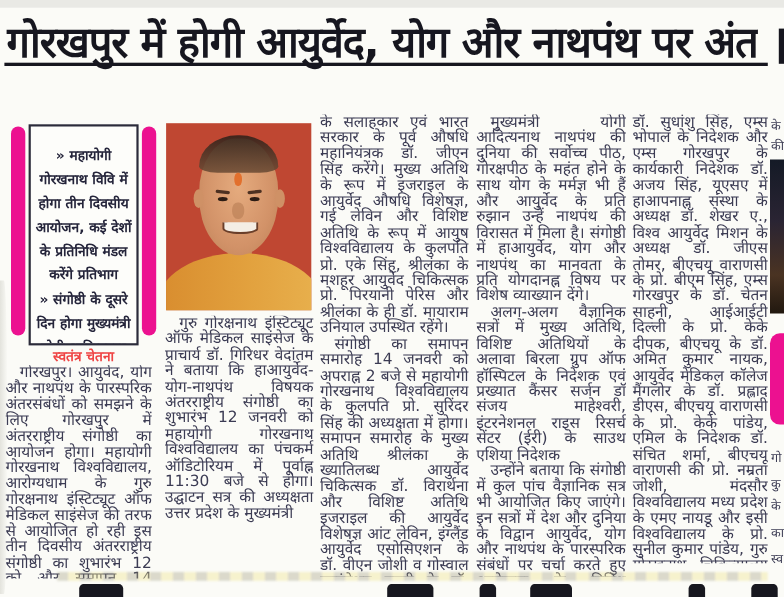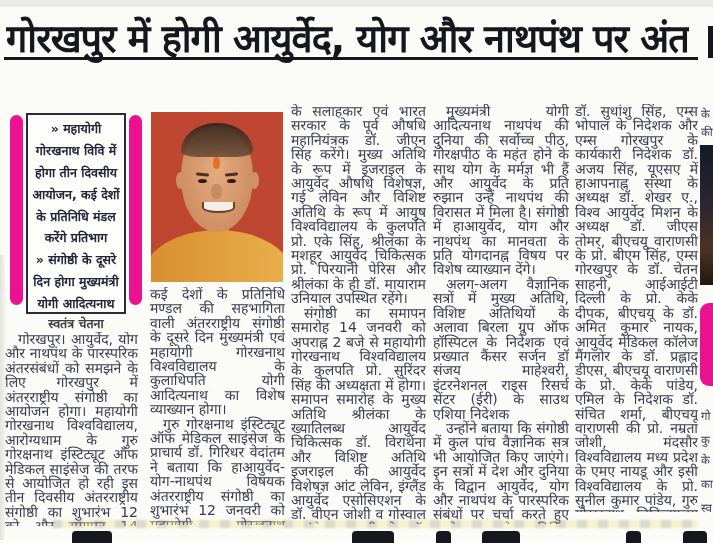--- a/index.html
+++ b/index.html
@@ -21,28 +21,28 @@
     letter-spacing:-1px;white-space:nowrap;overflow:hidden;
     transform:scaleX(.97);transform-origin:left;
   }
 
   
   .pink-bar{width:13px;height:190px;top:115px;background:#ec1190;border-radius:7px;}
   #pink-left{left:10px;}
   #pink-right{left:129px;}
   #highlight-box{
     left:26px;top:113px;width:100px;height:201px;box-sizing:border-box;
-    border:2px solid #2b2b3a;background:#fdfdfa;padding:3px 2px;
+    border:2px solid #2b2b3a;background:#fdfdfa;padding:15px 2px;
     font-weight:bold;font-size:12.5px;line-height:1.75;text-align:center;
     color:#24243a;overflow:hidden;
   }
   #highlight-box p{margin:0;text-indent:0;}
 
   #byline{left:24px;top:315px;width:104px;text-align:center;
-    font-weight:bold;font-size:12.5px;color:#404040;}
+    font-weight:bold;font-size:12.5px;color:#ef4444;}
 
   
   .bodycol{
     font-size:14px;line-height:14.4px;color:#3b3b53;
     text-align:justify;overflow:hidden;
   }
   .bodycol p{margin:0;text-indent:13px;}
   .bodycol p.noind{text-indent:0;}
   #col1{left:5px;top:332px;width:133px;height:194px;}
   #col2-text{left:150px;top:287px;width:135px;height:238px;}
@@ -126,21 +126,20 @@
   <div class="ph-nose"></div>
   <div class="ph-smile"></div>
 </div>
 
 <div class="abs bodycol" id="col1">
   <p>गोरखपुर। आयुर्वेद, योग और नाथपंथ के पारस्परिक अंतरसंबंधों को समझने के लिए गोरखपुर में अंतरराष्ट्रीय संगोष्ठी का आयोजन होगा। महायोगी गोरखनाथ विश्वविद्यालय, आरोग्यधाम के गुरु गोरक्षनाथ इंस्टिट्यूट ऑफ मेडिकल साइंसेज की तरफ से आयोजित हो रही इस तीन दिवसीय अंतरराष्ट्रीय संगोष्ठी का शुभारंभ 12 को और समापन 14 जनवरी को होगा।</p>
   <p>खास बात यह भी है कि</p>
 </div>
 
 <div class="abs bodycol" id="col2-text">
-  <p class="noind">कई देशों के प्रतिनिधि मण्डल की सहभागिता वाली अंतरराष्ट्रीय संगोष्ठी के दूसरे दिन मुख्यमंत्री एवं महायोगी गोरखनाथ विश्वविद्यालय के कुलाधिपति योगी आदित्यनाथ का विशेष व्याख्यान होगा।</p>
   <p>गुरु गोरक्षनाथ इंस्टिट्यूट ऑफ मेडिकल साइंसेज के प्राचार्य डॉ. गिरिधर वेदांतम ने बताया कि हाआयुर्वेद-योग-नाथपंथ विषयक अंतरराष्ट्रीय संगोष्ठी का शुभारंभ 12 जनवरी को महायोगी गोरखनाथ विश्वविद्यालय का पंचकर्म ऑडिटोरियम में पूर्वाह्न 11:30 बजे से होगा। उद्घाटन सत्र की अध्यक्षता उत्तर प्रदेश के मुख्यमंत्री</p>
 </div>
 
 <div class="abs bodycol" id="col3">
   <p class="noind">के सलाहकार एवं भारत सरकार के पूर्व औषधि महानियंत्रक डॉ. जीएन सिंह करेंगे। मुख्य अतिथि के रूप में इजराइल के आयुर्वेद औषधि विशेषज्ञ, गई लेविन और विशिष्ट अतिथि के रूप में आयुष विश्वविद्यालय के कुलपति प्रो. एके सिंह, श्रीलंका के मशहूर आयुर्वेद चिकित्सक प्रो. पिरयानी पेरिस और श्रीलंका के ही डॉ. मायाराम उनियाल उपस्थित रहेंगे।</p>
   <p>संगोष्ठी का समापन समारोह 14 जनवरी को अपराह्न 2 बजे से महायोगी गोरखनाथ विश्वविद्यालय के कुलपति प्रो. सुरिंदर सिंह की अध्यक्षता में होगा। समापन समारोह के मुख्य अतिथि श्रीलंका के ख्यातिलब्ध आयुर्वेद चिकित्सक डॉ. विरार्थना और विशिष्ट अतिथि इजराइल की आयुर्वेद विशेषज्ञ आंट लेविन, इंग्लैंड आयुर्वेद एसोसिएशन के डॉ. वीएन जोशी व गोस्वाल फाउंडेशन उडुपी के डॉ. तन्मय गोस्वामी होंगे।</p>
 </div>
 
 <div class="abs bodycol" id="col4">
   <p>मुख्यमंत्री योगी आदित्यनाथ नाथपंथ की दुनिया की सर्वोच्च पीठ, गोरक्षपीठ के महंत होने के साथ योग के मर्मज्ञ भी हैं और आयुर्वेद के प्रति रुझान उन्हें नाथपंथ की विरासत में मिला है। संगोष्ठी में हाआयुर्वेद, योग और नाथपंथ का मानवता के प्रति योगदानह्न विषय पर विशेष व्याख्यान देंगे।</p>

